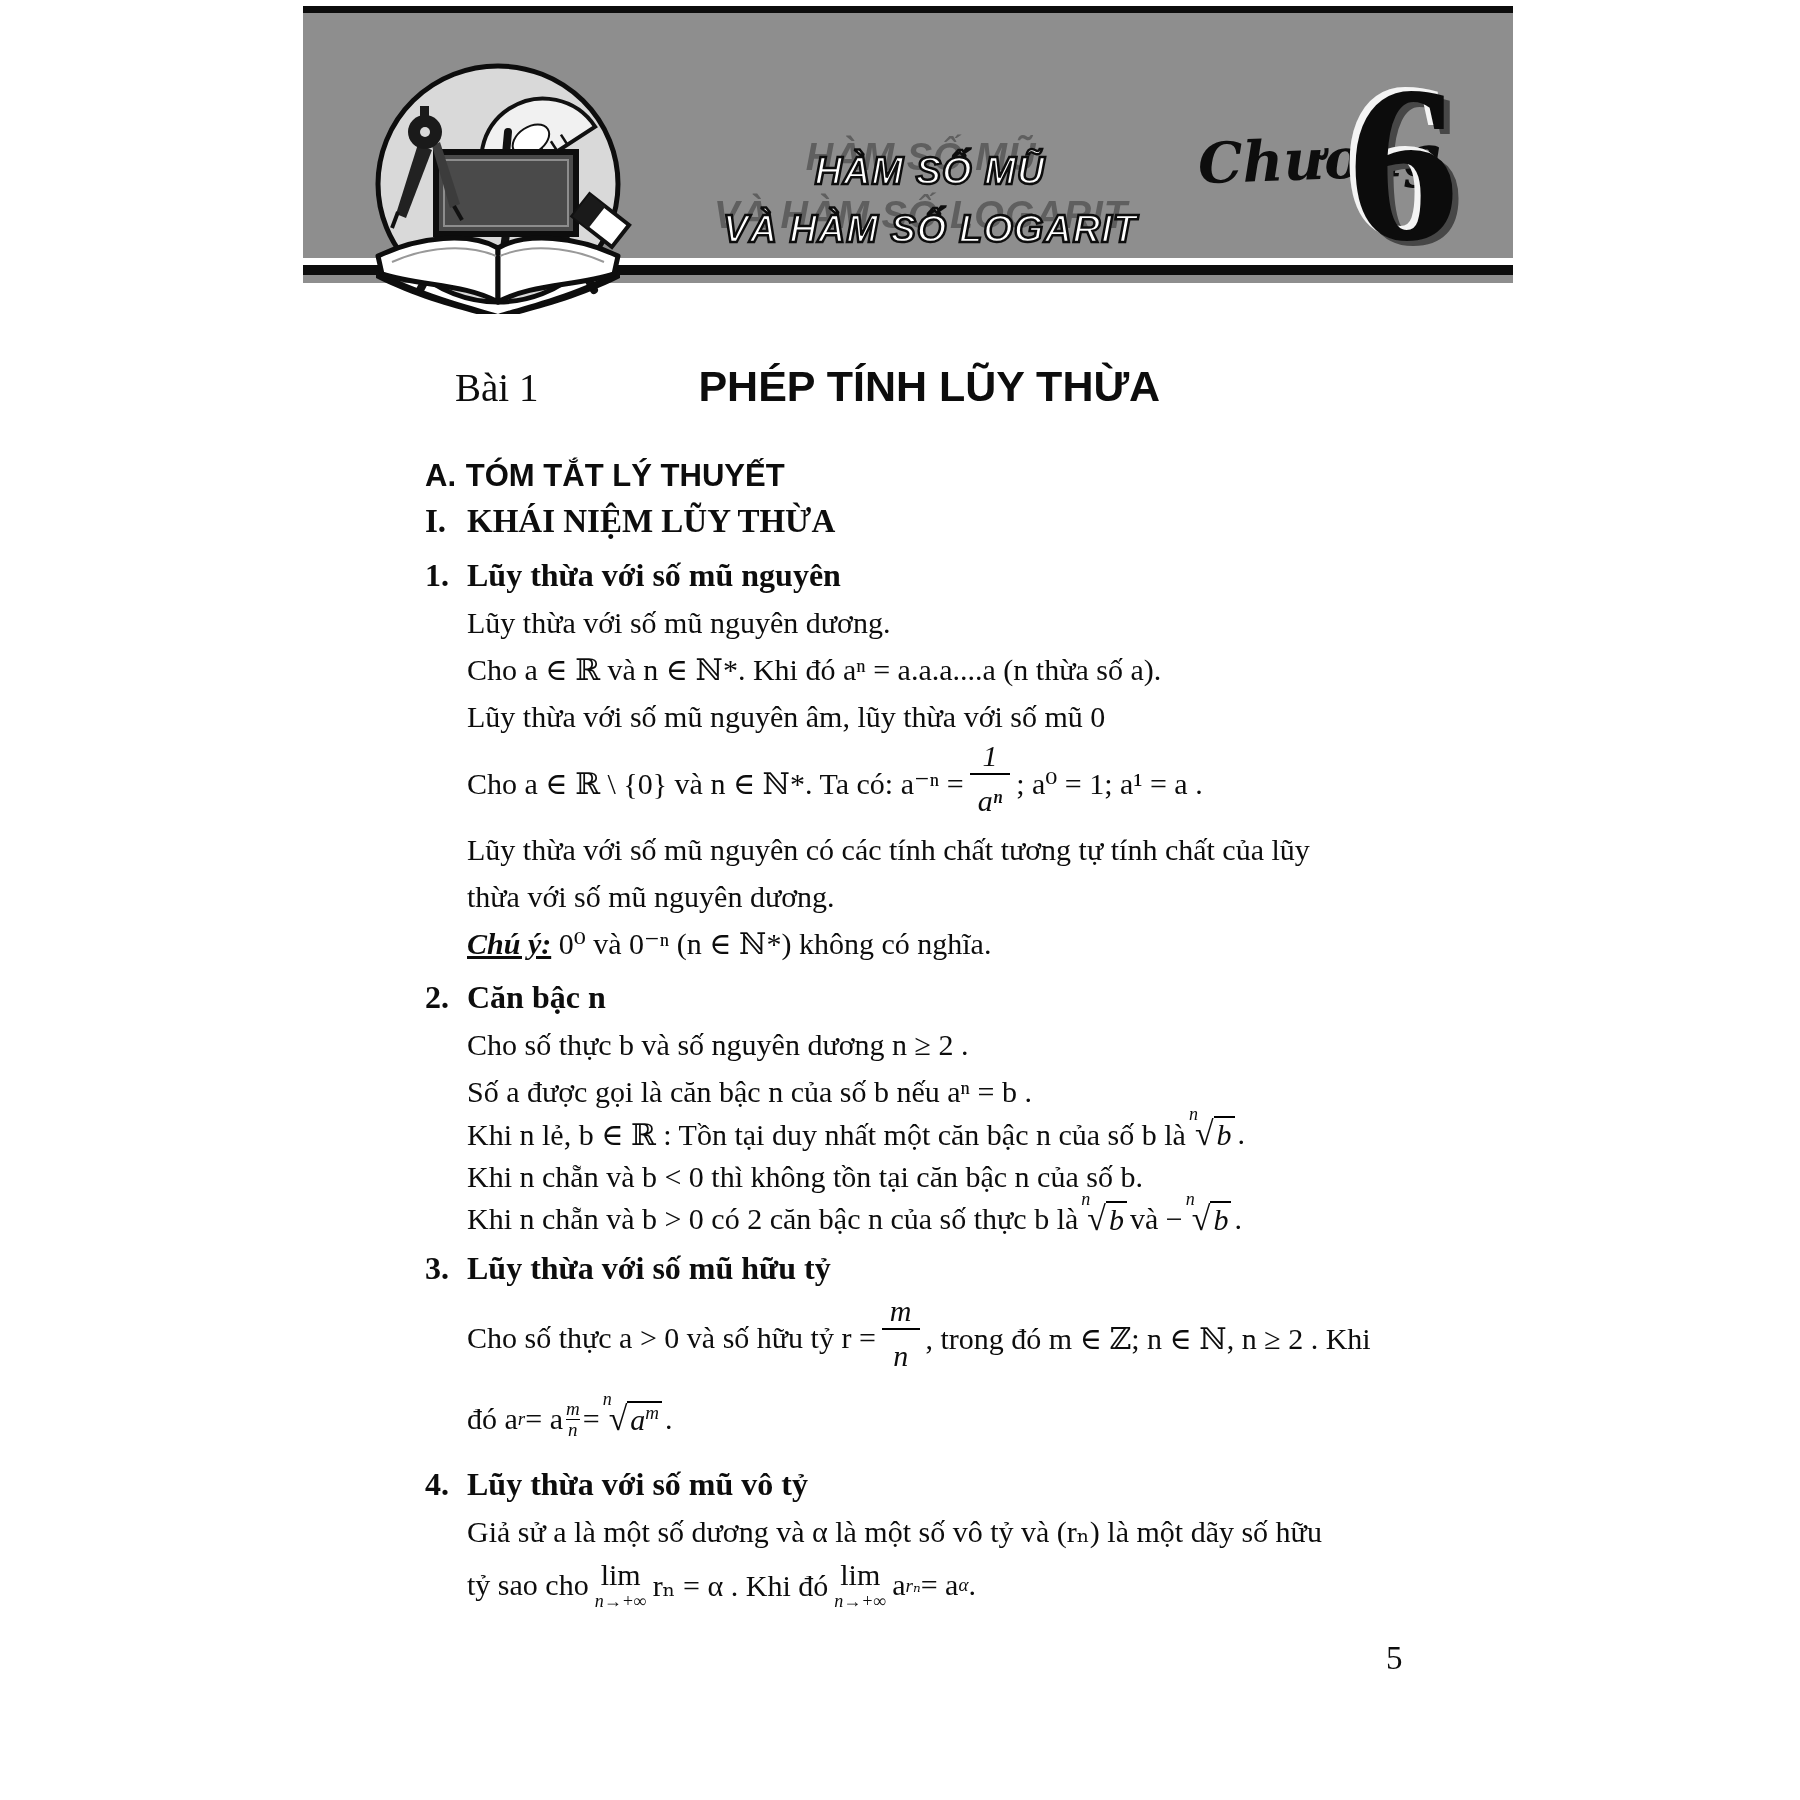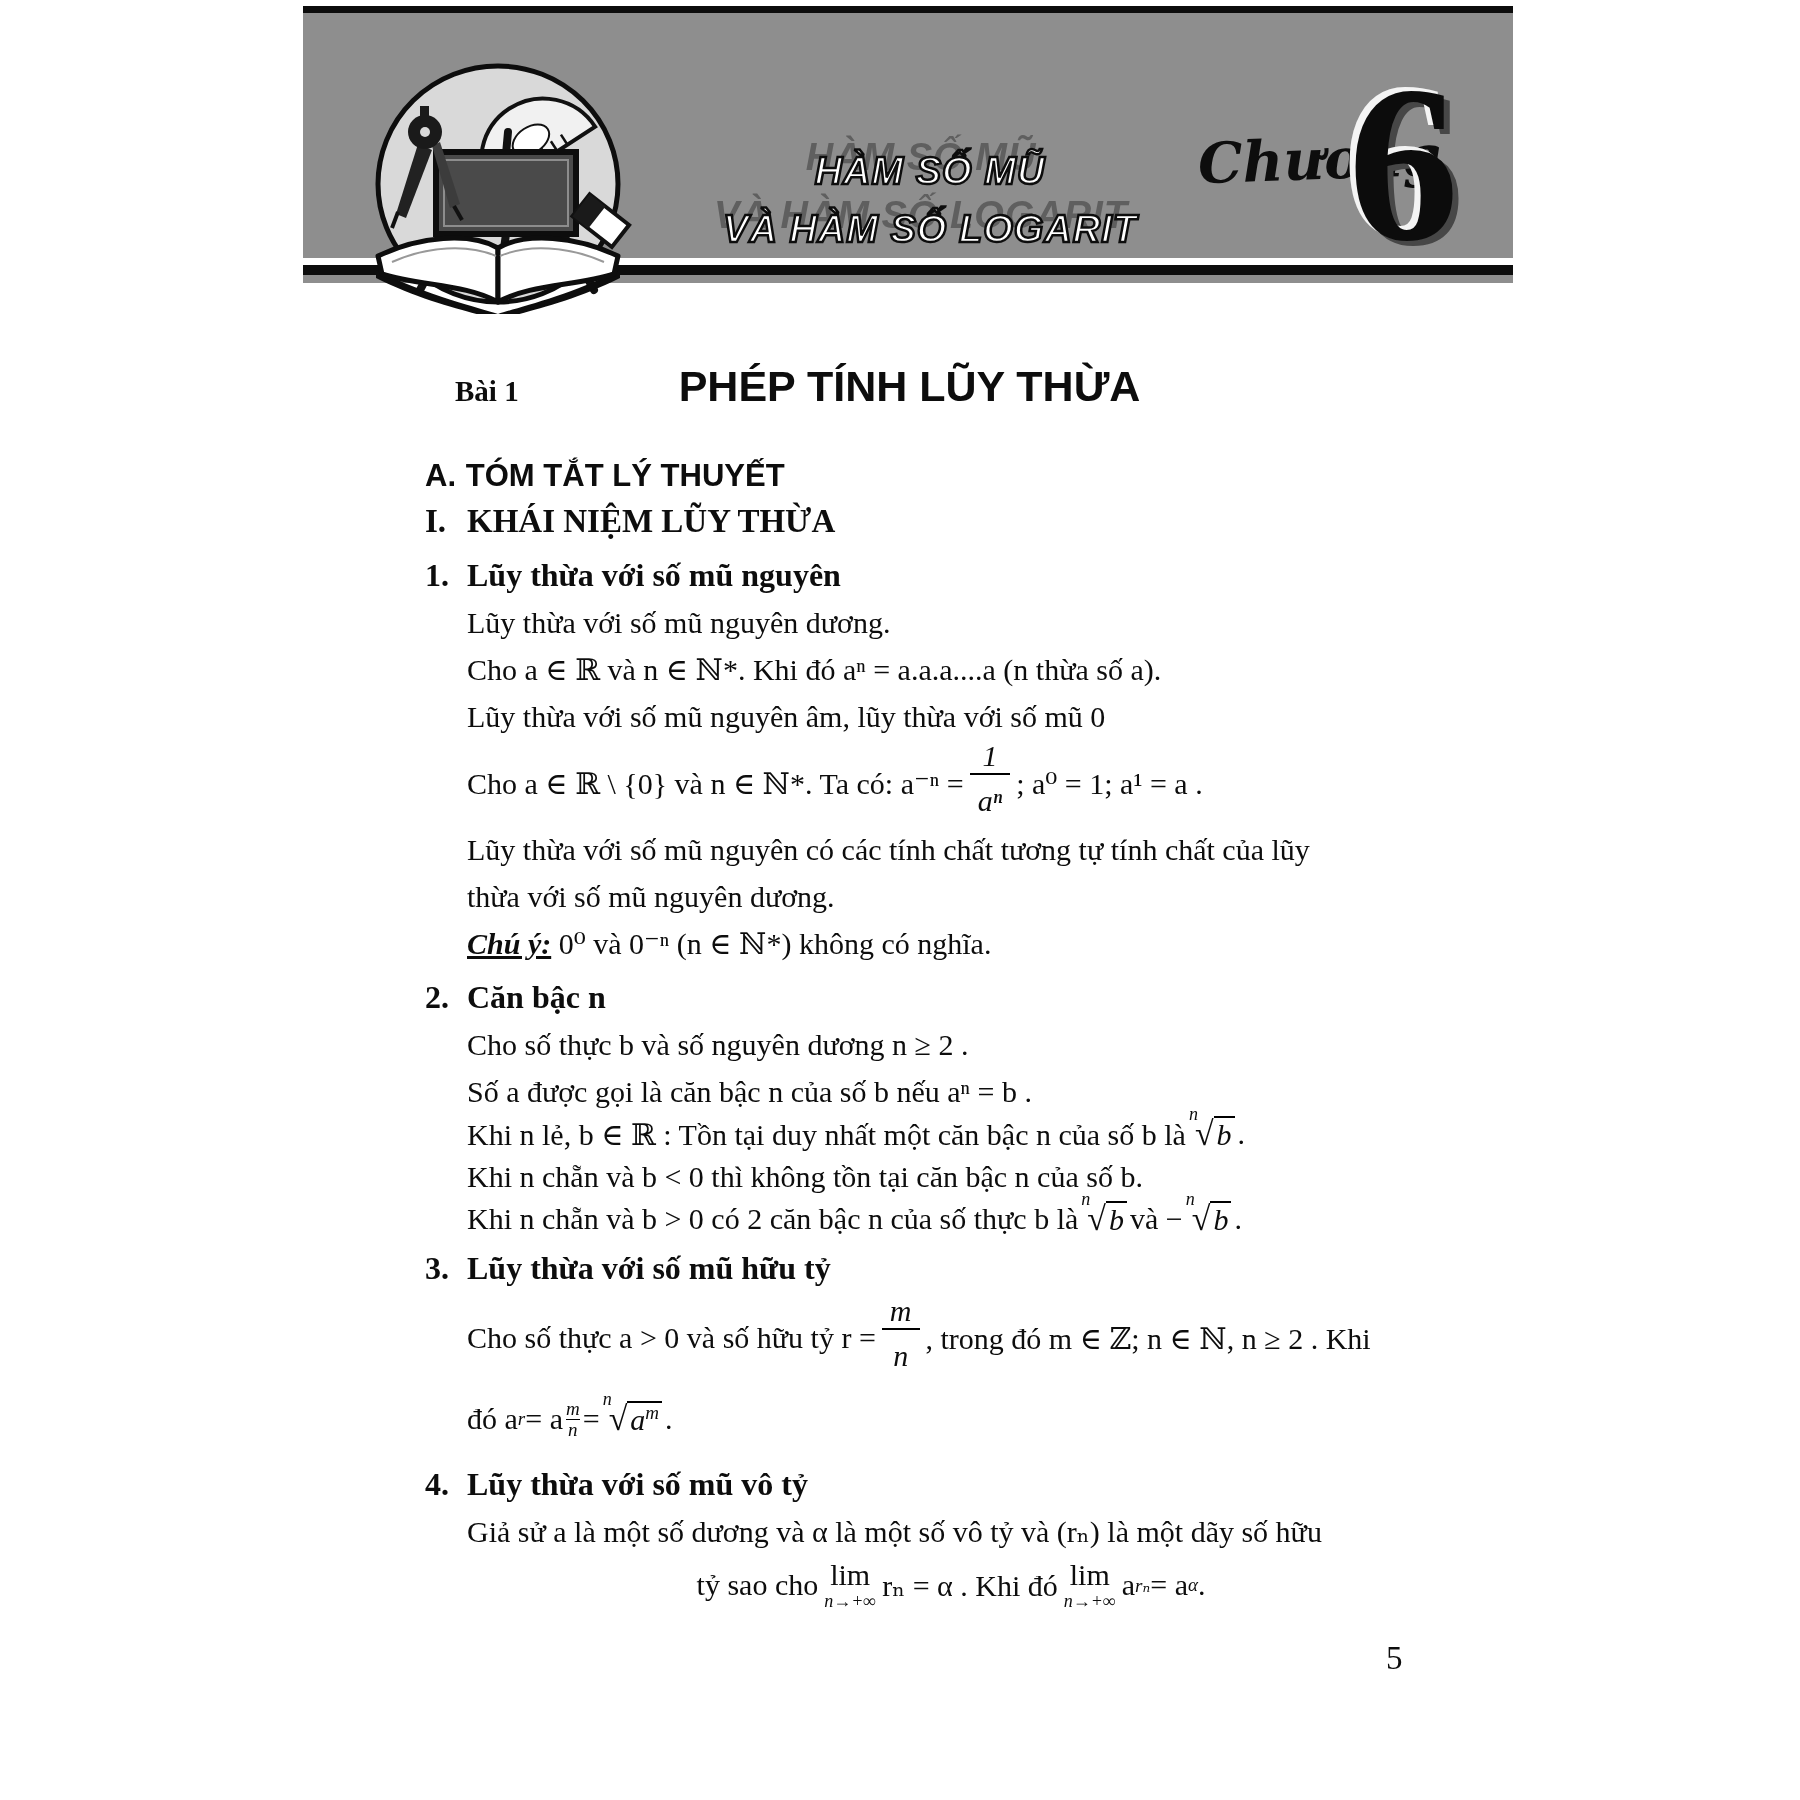--- a/index.html
+++ b/index.html
@@ -21,37 +21,37 @@
     text-shadow:-9px -14px 0 #5f5f5f;}
   .chapter-label{position:absolute;left:1198px;top:126px;
     font-family:"DejaVu Serif","Liberation Serif",serif;font-style:italic;font-weight:700;
     font-size:56px;color:#0d0d0d;transform:rotate(-2deg);}
   .chapter-number{position:absolute;left:1348px;top:64px;
     font-family:"Liberation Serif","DejaVu Serif",serif;font-weight:700;font-size:222px;line-height:200px;
     color:#0c0c0c;text-shadow:-6px -4px 0 #f4f4f4, 6px 5px 0 #474747;}
   .logo{position:absolute;left:348px;top:62px;width:300px;height:252px;}
   
   .lesson-row{position:absolute;left:455px;top:362px;width:1000px;white-space:nowrap;}
-  .lesson-label{display:inline-block;font-weight:700;font-size:29px;}
+  .lesson-label{display:inline-block;font-weight:400;font-size:39px;}
   .lesson-title{display:inline-block;margin-left:160px;
     font-family:"Liberation Sans","DejaVu Sans",sans-serif;font-weight:700;font-size:43px;
     letter-spacing:0px;vertical-align:baseline;}
   
   .content{position:absolute;left:425px;top:452px;width:1010px;font-size:30px;}
   .h-a{display:flex;font-family:"Liberation Sans","DejaVu Sans",sans-serif;
     font-weight:700;font-size:32px;height:46px;align-items:center;transform:scaleX(.97);transform-origin:left;}
   .h-i{display:flex;font-weight:700;font-size:33px;height:47px;align-items:center;}
   .sh{display:flex;font-weight:700;font-size:32px;height:48px;align-items:center;margin-top:6px;}
   .no{width:42px;flex:0 0 42px;}
   .ln{line-height:47px;margin-left:42px;}
   .ln-flex{display:flex;align-items:center;margin-left:42px;}
   .h86{height:86px;}
   .h92{height:92px;}
   .h70{height:70px;}
-  .h60{height:60px;justify-content:center;}
+  .h60{height:60px;}
   
   .frac{display:inline-block;text-align:center;line-height:1.12;vertical-align:middle;margin:0 6px;}
   .frac .fn{display:block;padding:0 8px;font-style:italic;}
   .frac .fd{display:block;border-top:2px solid #000;padding:9px 8px;font-style:italic;}
   .efrac{display:inline-block;text-align:center;font-size:19px;line-height:1.05;
     vertical-align:18px;margin:0 3px;}
   .efrac .fn{display:block;font-style:italic;}
   .efrac .fd{display:block;border-top:1.5px solid #000;font-style:italic;}
   .rt{display:inline-block;white-space:nowrap;margin:0 3px;}
   .rt .idx{font-size:18px;font-style:italic;position:relative;top:-14px;margin-right:-3px;}

